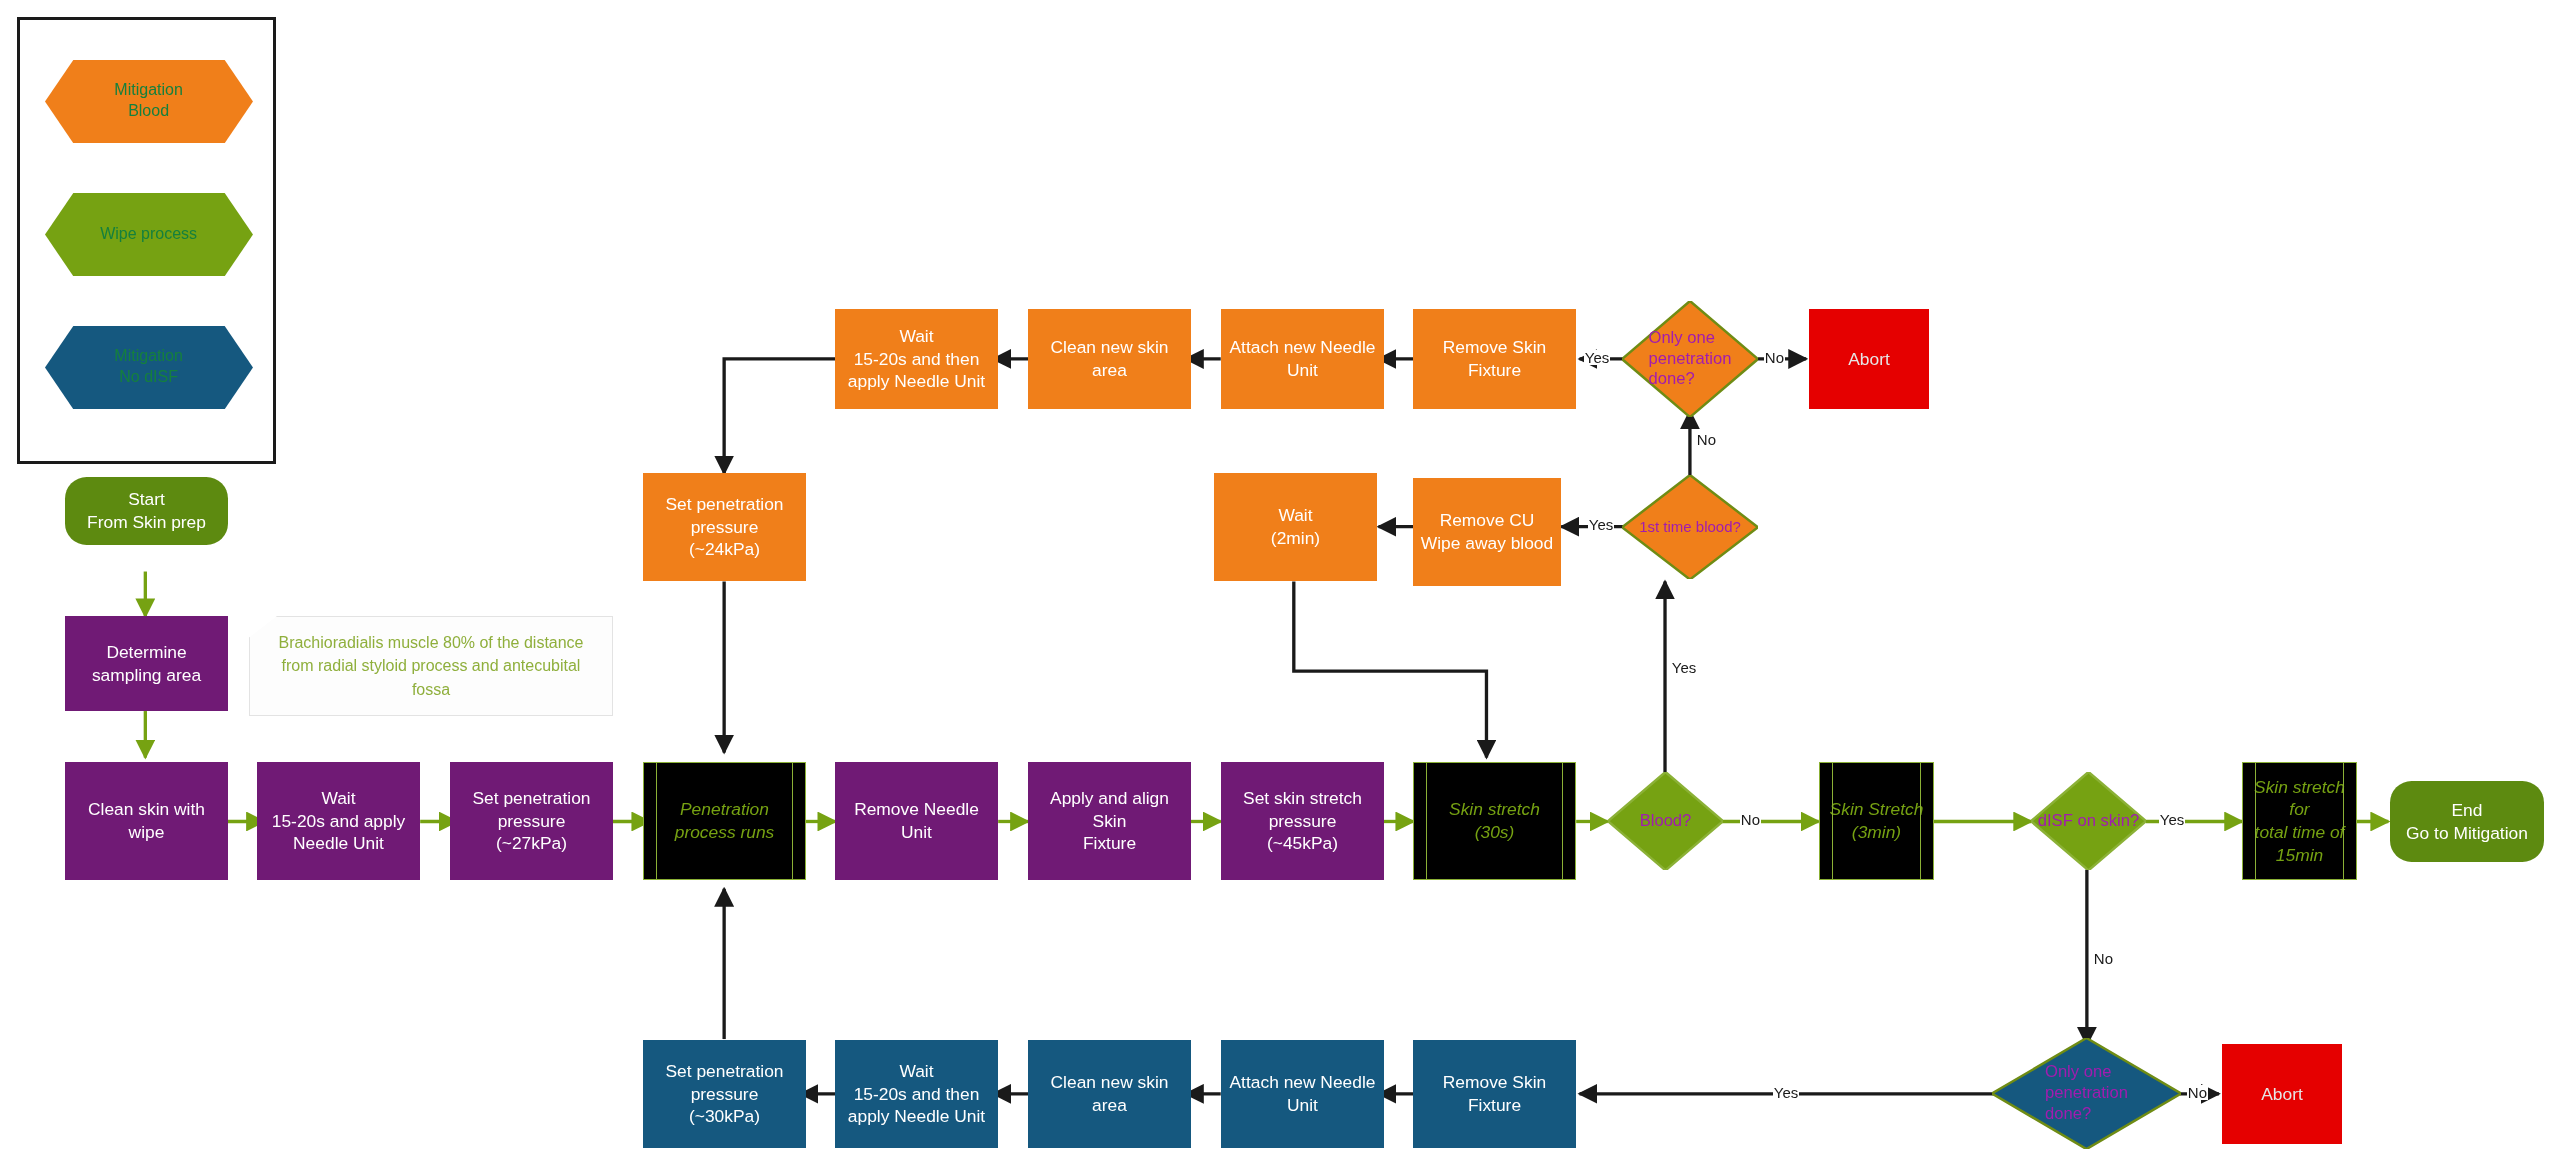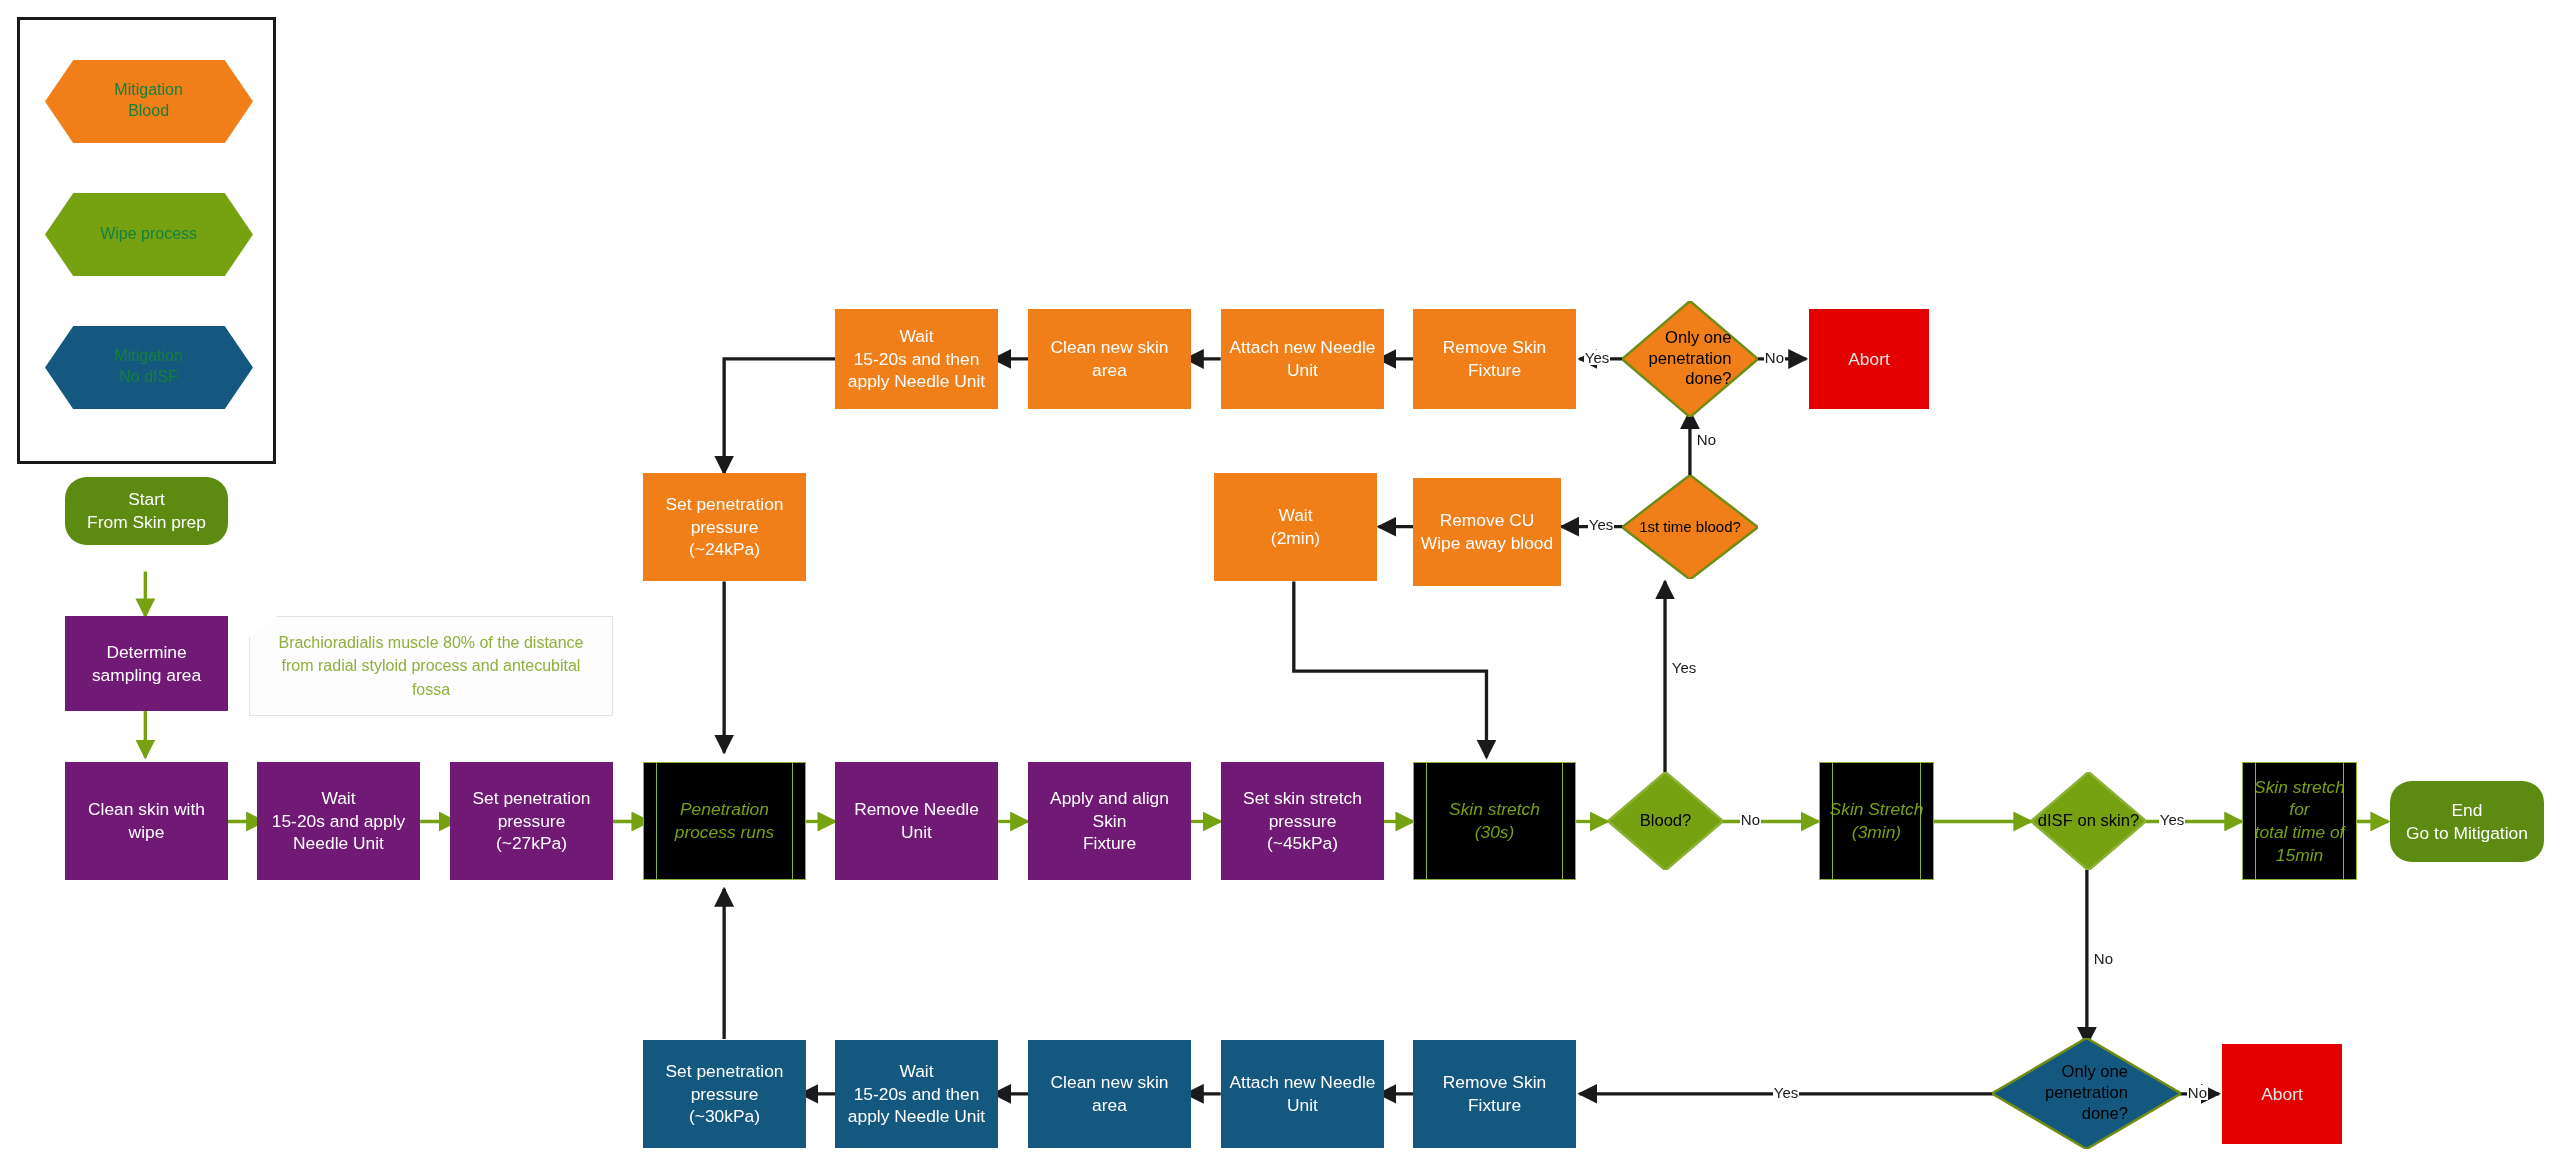--- a/index.html
+++ b/index.html
@@ -23,21 +23,21 @@
   .predef:before{left:11.6px;}
   .predef:after{right:11.6px;}
 
   
   .term{background:#5d8a10;color:#fff;border-radius:21.6px;font-size:17.4px;}
 
   
   .dia{position:absolute;}
   .dia svg{position:absolute;inset:0;}
   .dia .dlbl{position:absolute;inset:0;display:flex;align-items:center;justify-content:center;
-       text-align:right;color:#000000;font-size:16.6px;line-height:1.25;white-space:pre-line;}
+       text-align:left;color:#a21caf;font-size:16.6px;line-height:1.25;white-space:pre-line;}
 
   
   .note{position:absolute;box-sizing:border-box;background:#fdfdfd;border:0.8px solid #e3e3e3;
         color:#8faf3c;font-size:16px;display:flex;align-items:center;justify-content:center;
         text-align:center;line-height:1.45;padding:5px 11.6px;
         clip-path:polygon(28px 0,100% 0,100% 100%,0 100%,0 21.6px);}
 
   
   .legend{position:absolute;box-sizing:border-box;border:3.3px solid #1a1a1a;background:#fff;}
   .hex{position:absolute;}

